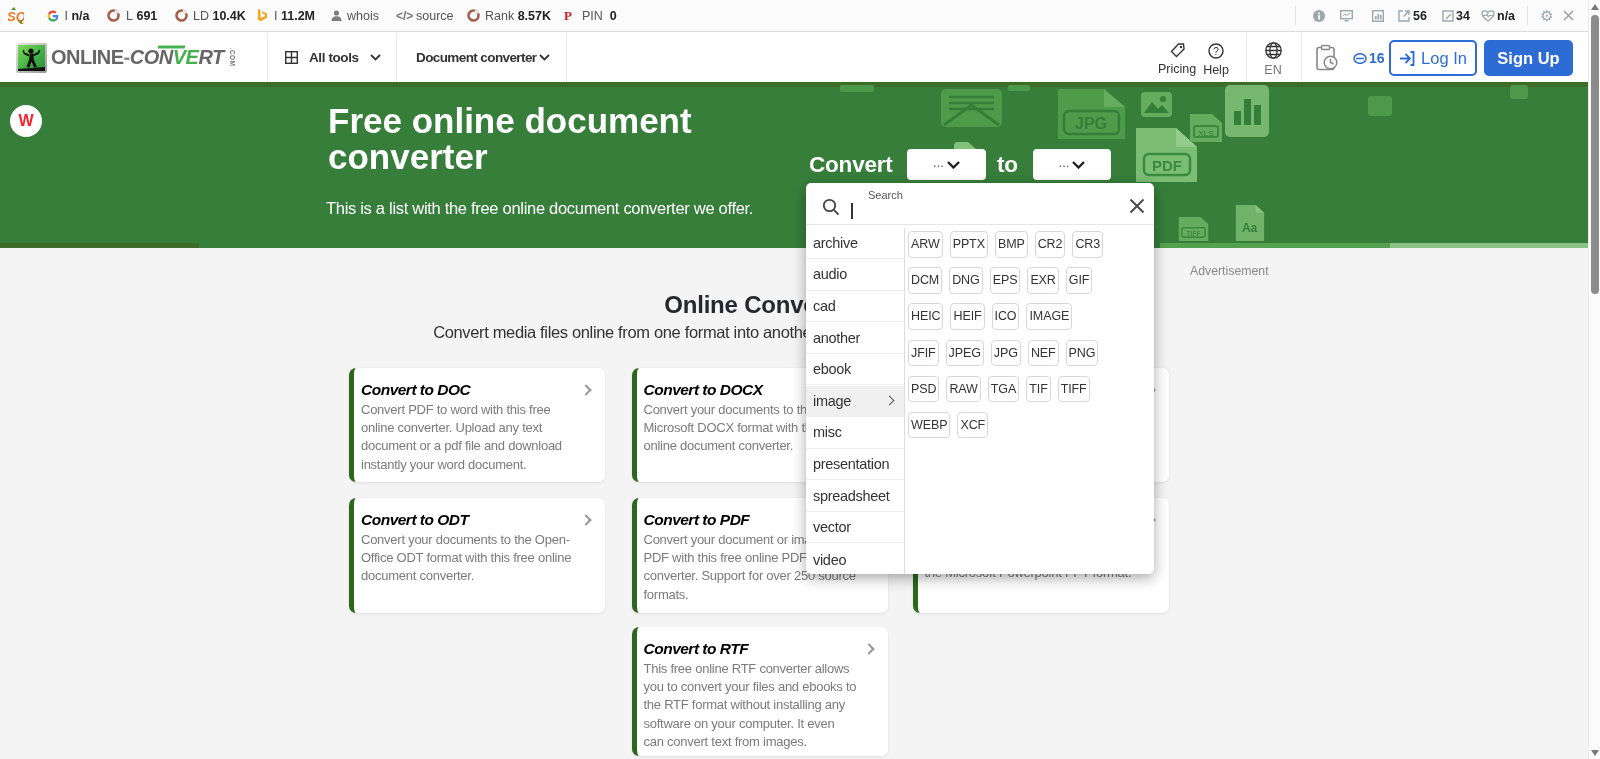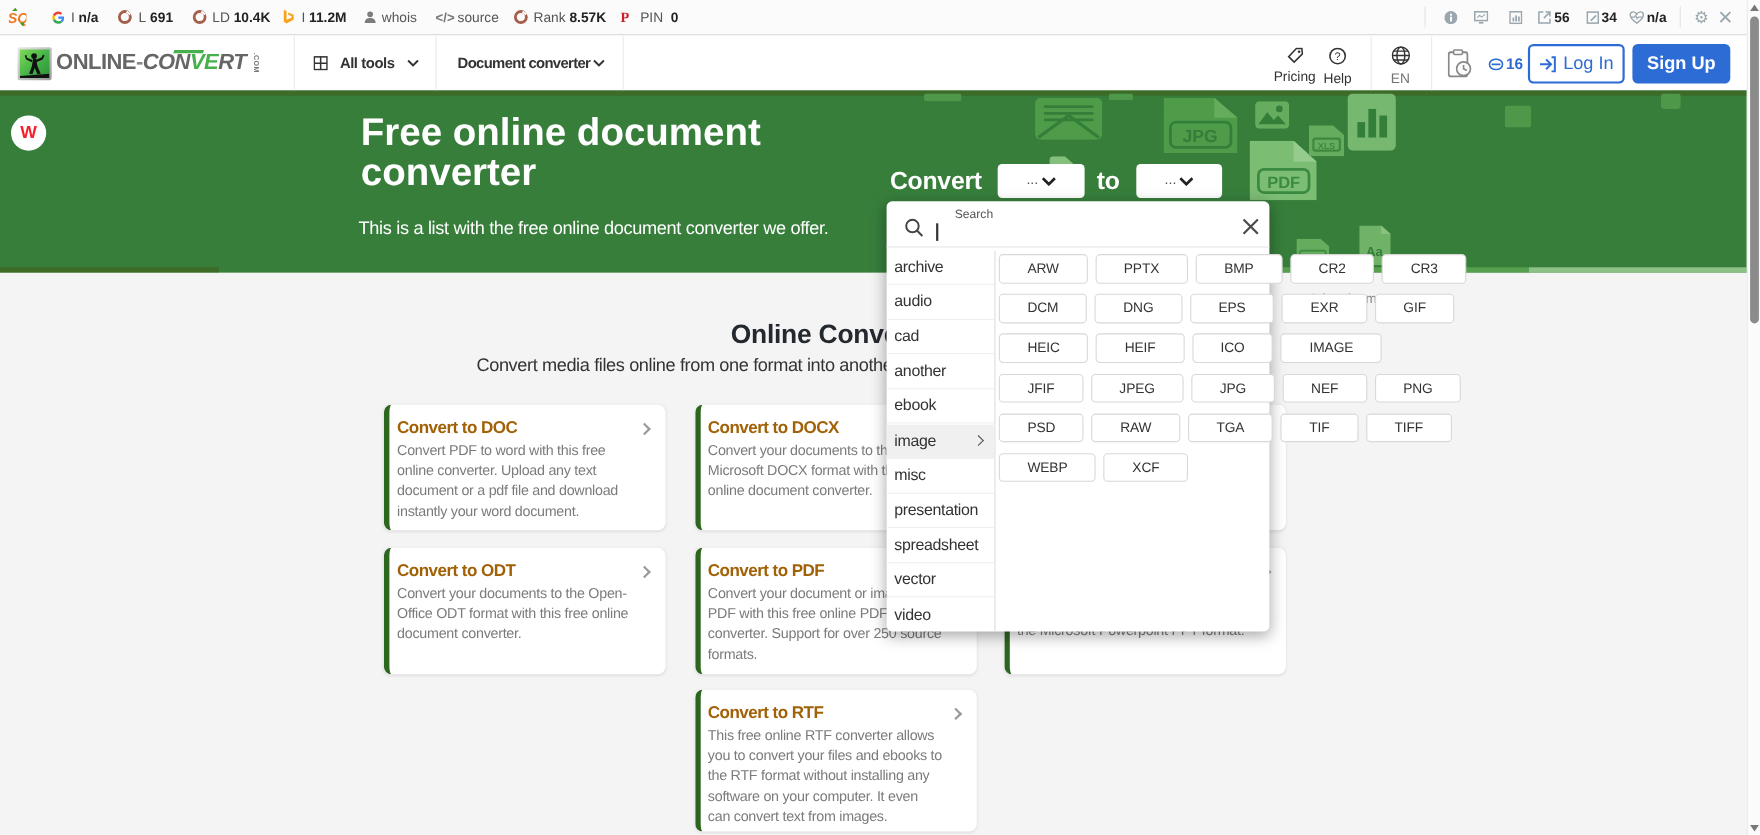--- a/index.html
+++ b/index.html
@@ -29,36 +29,36 @@
   .drop { width:79px; height:31px; background:#fff; border-radius:4px; display:flex; align-items:center; justify-content:center; }
   .drop .dots { color:#555; font-size:13px; margin-right:3px; margin-top:-4px; }
 
   
   #content { position:absolute; left:0; top:248px; width:1588px; height:511px; background:#f4f4f4; }
   #h2line { position:absolute; left:0; top:43px; width:1520px; text-align:center; font-size:24px; font-weight:bold; color:#24292f; letter-spacing:-0.2px; }
   #subline { position:absolute; left:0; top:75px; width:1520px; text-align:center; font-size:16.5px; color:#333; letter-spacing:-0.35px; }
   #advert { position:absolute; left:1190px; top:16px; font-size:12.3px; color:#8a8a8a; }
 
   .card { position:absolute; width:256px; background:#fff; border-left:5px solid #2c661f; border-radius:7px; box-shadow:0 1px 3px rgba(0,0,0,0.09); }
-  .card .ct { position:absolute; left:7px; top:13px; font-size:15.5px; font-weight:bold; color:#a16207; letter-spacing:-0.5px; }
+  .card .ct { position:absolute; left:7px; top:13px; font-size:15.5px; font-weight:bold; color:#000000; letter-spacing:-0.5px;font-style:italic; }
   .card .cb { position:absolute; left:7px; top:33px; font-size:13px; line-height:18.2px; color:#7b7b7b; letter-spacing:-0.25px; }
   .card .chev { position:absolute; right:15px; top:18px; width:8px; height:8px; border-top:2px solid #999; border-right:2px solid #999; transform:rotate(45deg); }
 
   
   #panel { position:absolute; left:806px; top:183px; width:348px; height:391px; background:#fff; border-radius:5px; box-shadow:0 4px 14px rgba(0,0,0,0.35); z-index:40; }
   #panel .searchrow { position:absolute; left:0; top:0; width:100%; height:42px; border-bottom:1px solid #e6e6e6; }
   #panel .slabel { position:absolute; left:62px; top:6px; font-size:11px; color:#555; }
   #panel .caret { position:absolute; left:45px; top:20px; width:1.5px; height:16px; background:#333; }
   #leftcol { position:absolute; left:0; top:44.5px; width:99px; height:346.5px; border-right:1px solid #ddd; }
   #leftcol .li { position:absolute; left:0; width:98px; height:31.6px; display:flex; align-items:center; padding-left:7px; font-size:14.5px; color:#333; letter-spacing:-0.3px; border-bottom:1px solid #efefef; }
   #leftcol .li.on { background:#f0f0f0; }
   #leftcol .li .arr { position:absolute; right:11px; width:7px; height:7px; border-top:1.8px solid #555; border-right:1.8px solid #555; transform:rotate(45deg); }
   #chips { position:absolute; left:102px; top:48px; width:246px; }
   .chiprow { white-space:nowrap; height:26.5px; margin-bottom:9.7px; }
-  .chip { display:inline-block; height:26.5px; line-height:25px; padding:0 25px; margin-right:7px; border:1px solid #d8d8d8; border-radius:4px; background:#fff; font-size:12.5px; color:#333; letter-spacing:-0.1px; }
+  .chip { display:inline-block; height:26.5px; line-height:25px; padding:0 2px; margin-right:7px; border:1px solid #d8d8d8; border-radius:4px; background:#fff; font-size:12.5px; color:#333; letter-spacing:-0.1px; }
 
   
   #sbar { position:absolute; right:0; top:0; width:12px; height:759px; background:#fbfbfb; border-left:1px solid #ececec; z-index:60; }
   #sbar .thumb { position:absolute; left:2px; top:15px; width:8px; height:279px; background:#8b8b8b; border-radius:4px; }
   #sbar .up { position:absolute; left:2px; top:4px; width:0; height:0; border-left:4px solid transparent; border-right:4px solid transparent; border-bottom:6px solid #787878; }
   #sbar .dn { position:absolute; left:2px; bottom:3px; width:0; height:0; border-left:4px solid transparent; border-right:4px solid transparent; border-top:6px solid #787878; }
 </style>
 </head>
 <body>
 <div id="page">

